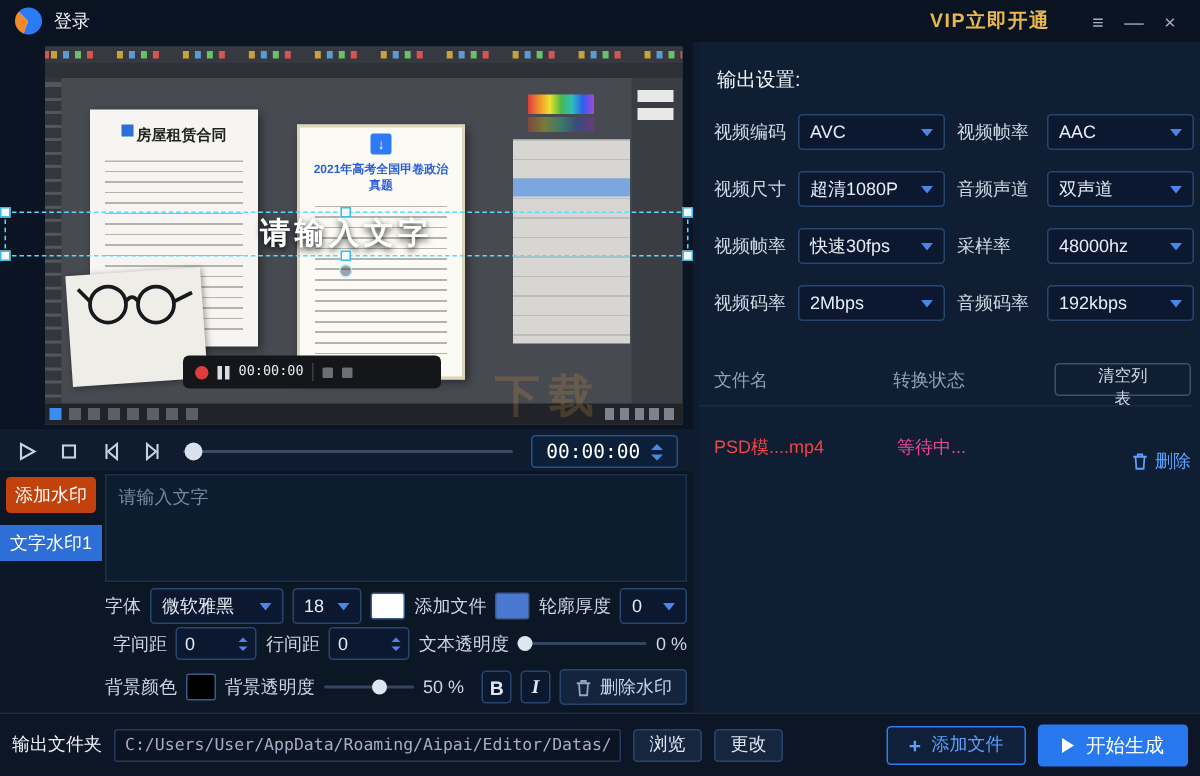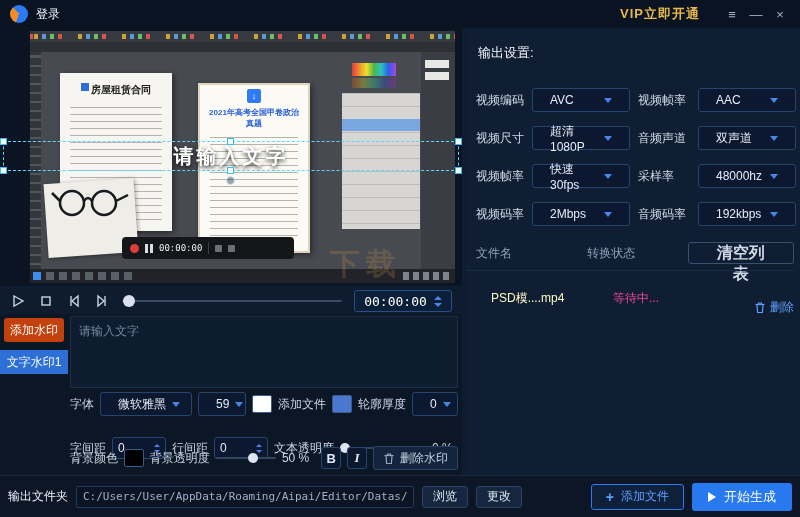--- a/index.html
+++ b/index.html
@@ -68,43 +68,43 @@
   .tri-up{width:0;height:0;border-left:4px solid transparent;border-right:4px solid transparent;border-bottom:4px solid #4a86e8;}
   .tri-down{width:0;height:0;border-left:4px solid transparent;border-right:4px solid transparent;border-top:4px solid #4a86e8;}
 
   
   #editorbg{position:absolute;left:0;top:314px;width:462px;height:161px;background:#0c1726;}
   #wmcol{position:absolute;left:0;top:316px;width:68px;height:158px;}
   #addwm{display:block;margin:2px 4px 8px;width:60px;height:24px;background:#c2410c;border:none;border-radius:3px;color:#fff;font-size:12px;cursor:pointer;}
   #wmitem{width:68px;height:24px;background:#2d6fd6;color:#fff;font-size:12px;display:flex;align-items:center;justify-content:center;cursor:pointer;}
   #textpanel{position:absolute;left:70px;top:316px;width:388px;height:72px;background:#0e1c30;border:1px solid #1c2e4a;color:#76879e;font-size:12px;padding:6px 8px;cursor:text;}
   .ctrl{position:absolute;left:70px;width:388px;height:24px;display:flex;align-items:center;gap:6px;font-size:12px;color:#ccd6e4;white-space:nowrap;}
-  #crow1{top:392px;} #crow2{top:436px;} #crow3{top:446px;}
-  .dd{display:flex;align-items:center;justify-content:space-between;height:24px;background:#0b1830;border:1px solid #27466f;border-radius:3px;padding:0 17px;color:#e6edf7;cursor:pointer;gap:6px;}
+  #crow1{top:392px;} #crow2{top:417px;justify-content:flex-end;} #crow3{top:446px;}
+  .dd{display:flex;align-items:center;justify-content:space-between;height:24px;background:#0b1830;border:1px solid #27466f;border-radius:3px;padding:0 7px;color:#e6edf7;cursor:pointer;gap:6px;}
   .chev{width:0;height:0;border-left:4px solid transparent;border-right:4px solid transparent;border-top:5px solid #4a86e8;}
   .swatch{width:24px;height:18px;border:1px solid #3a5a8a;border-radius:2px;cursor:pointer;}
   .stepper{display:flex;align-items:center;justify-content:space-between;width:54px;height:22px;background:#0b1830;border:1px solid #27466f;border-radius:3px;padding:0 5px;color:#e6edf7;cursor:pointer;}
   .sl{position:relative;height:2px;background:#33455f;border-radius:1px;cursor:pointer;}
   .sl .knob{position:absolute;top:-4px;width:10px;height:10px;border-radius:50%;background:#dde5ef;}
   .fmtbtn{width:24px;height:22px;background:#0b1830;border:1px solid #27466f;border-radius:3px;color:#dfe7f2;font-size:13px;font-weight:bold;display:flex;align-items:center;justify-content:center;cursor:pointer;}
   #italicbtn{font-style:italic;font-family:"Liberation Serif",serif;}
   #delwm{display:flex;align-items:center;gap:5px;height:24px;padding:0 9px;background:#14243c;border:1px solid #2a4468;border-radius:3px;color:#c6d2e2;font-size:12px;cursor:pointer;justify-content:space-between;}
   #delwm svg,.trash{stroke:#8fa6c4;fill:none;stroke-width:1.2;}
 
   
   #rightpanel{position:absolute;left:466px;top:28px;right:0;bottom:42px;background:#101e34;}
   #outtitle{position:absolute;left:12px;top:16px;font-size:13px;color:#f2f6fb;}
-  #outgrid{position:absolute;left:10px;top:60px;width:322px;display:grid;grid-template-columns:48px 98px 52px 98px;column-gap:8px;row-gap:14px;align-items:center;font-size:12px;}
+  #outgrid{position:absolute;left:10px;top:48px;width:322px;display:grid;grid-template-columns:48px 98px 52px 98px;column-gap:8px;row-gap:14px;align-items:center;font-size:12px;}
   .flabel{color:#cfd9e6;}
   #flhead{position:absolute;left:10px;top:214px;width:318px;display:flex;align-items:center;font-size:12px;color:#8fa0b8;}
   #flhead .c1{width:122px;} #flhead .c2{width:110px;}
-  #clearbtn{margin-left:auto;height:22px;padding:0 23px;background:transparent;border:1px solid #3a506f;border-radius:3px;color:#cfd9e6;font-size:16px;cursor:pointer;font-weight:bold;}
+  #clearbtn{margin-left:auto;height:22px;padding:0 23px;background:transparent;border:1px solid #3a506f;border-radius:3px;color:#cfd9e6;font-size:11px;cursor:pointer;}
   #fldiv{position:absolute;left:0;right:6px;top:242px;border-top:1px solid #1b2b45;}
   #flrow{position:absolute;left:10px;top:252px;width:318px;display:flex;align-items:center;font-size:12px;}
-  #flrow .name{width:122px;color:#fef9c3;margin-left:15px;}
+  #flrow .name{width:122px;color:#ef4444;}
   #flrow .status{width:110px;color:#ec4899;}
   #fldel{margin-left:auto;display:flex;align-items:center;gap:4px;color:#5ea0ff;cursor:pointer;margin-top:19px;}
   #fldel svg{stroke:#5ea0ff;fill:none;stroke-width:1.2;}
 
   #faintwm{position:absolute;left:330px;top:244px;font-size:30px;font-weight:bold;letter-spacing:6px;color:rgba(232,158,66,.20);z-index:6;pointer-events:none;}
 
   
   #bottombar{position:absolute;left:0;right:0;bottom:0;height:42px;background:#0c1626;border-top:1px solid #1a2940;display:flex;align-items:center;gap:8px;padding:0 8px;}
   #outfolderlabel{font-size:12px;color:#eef3f9;}
   #pathinput{width:338px;height:22px;background:#0a1422;border:1px solid #223a5e;border-radius:2px;color:#9fb0c8;font-size:11px;padding:0 6px;font-family:"DejaVu Sans Mono",monospace;}
@@ -236,21 +236,21 @@
     <span>请输入文字</span>
   </div>
 
   <div class="ctrl" id="crow1">
     <span>字体</span>
     <div class="dd" style="width:92px;">
         <span>微软雅黑</span>
         <i class="chev"></i>
       </div>
     <div class="dd" style="width:48px;">
-        <span>59</span>
+        <span>18</span>
         <i class="chev"></i>
       </div>
     <span class="swatch" style="background:#ffffff;"></span>
     <span>添加文件</span>
     <span class="swatch" style="background:#4a78d0;"></span>
     <span>轮廓厚度</span>
     <div class="dd" style="width:46px;">
         <span>0</span>
         <i class="chev"></i>
       </div>

